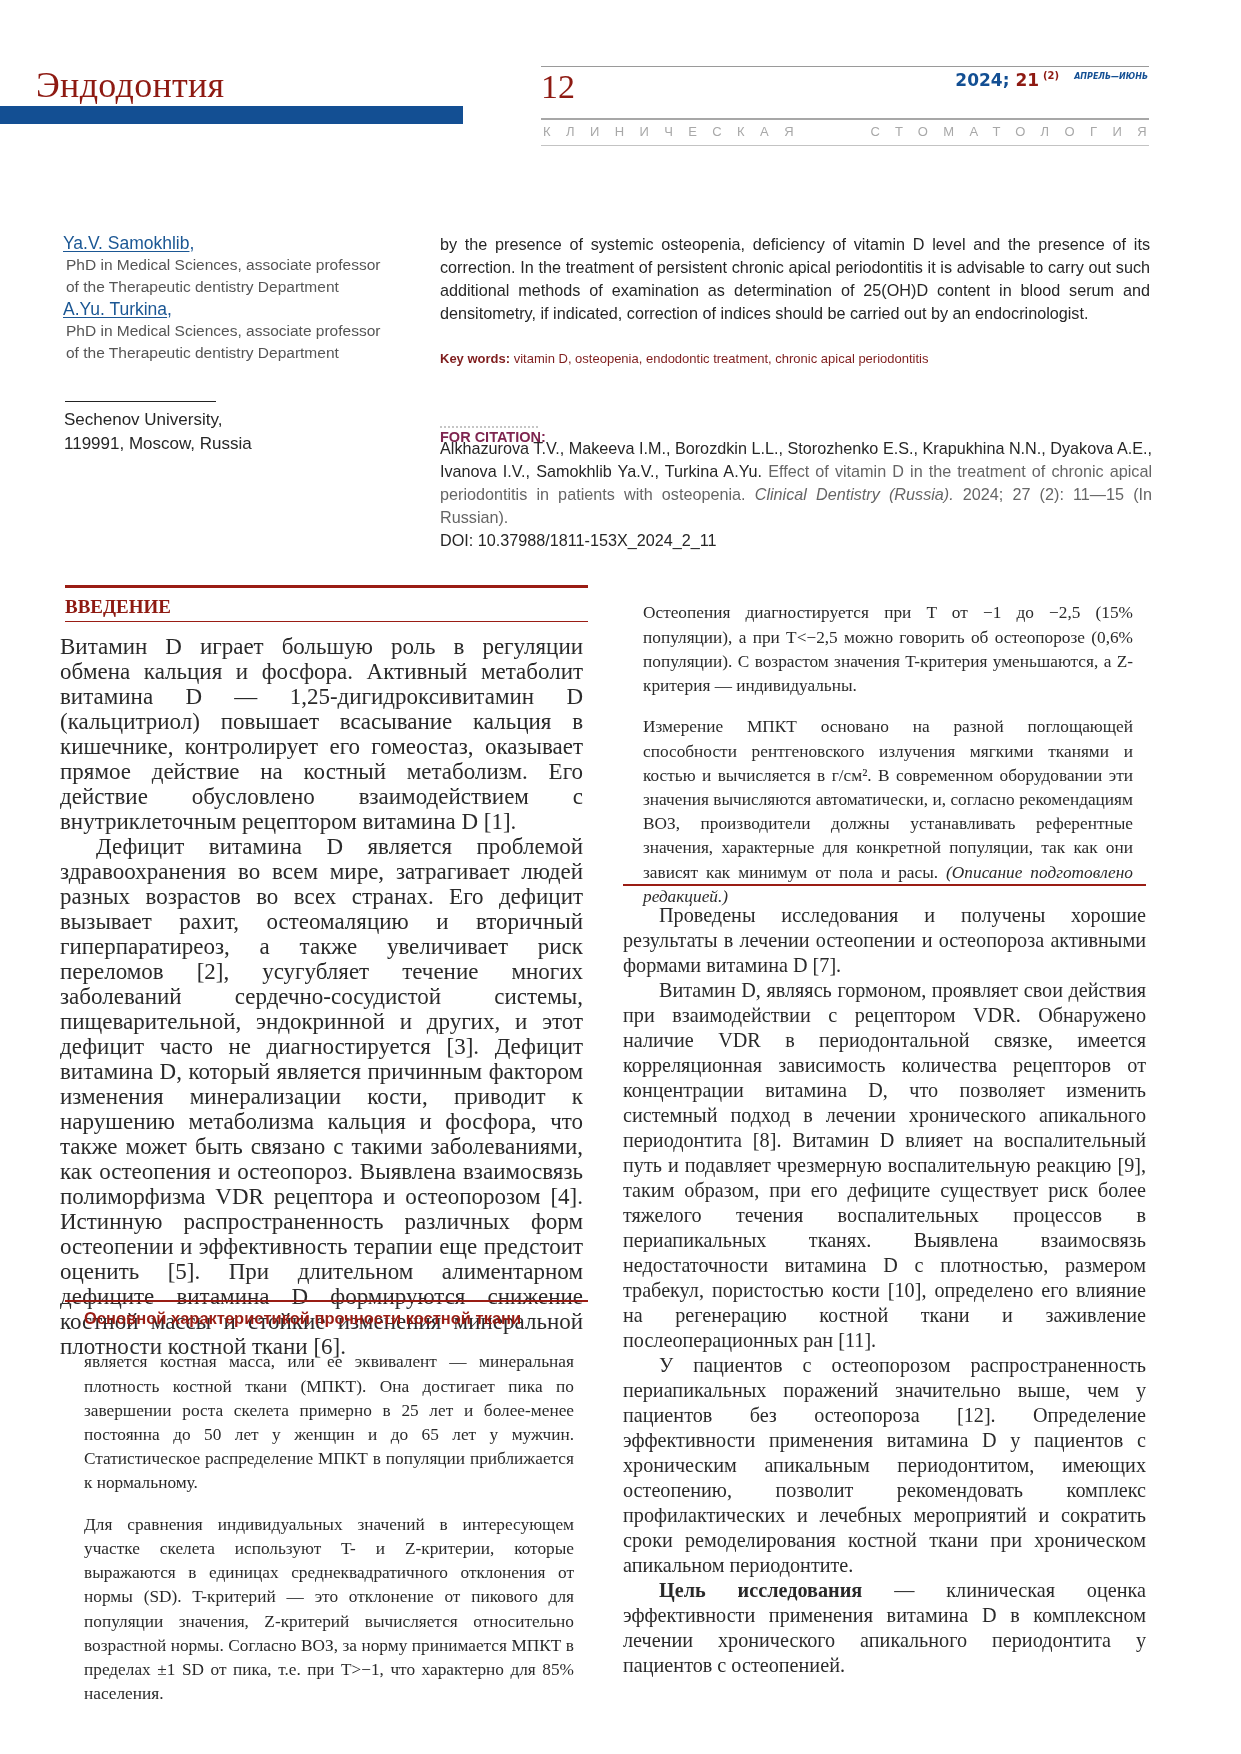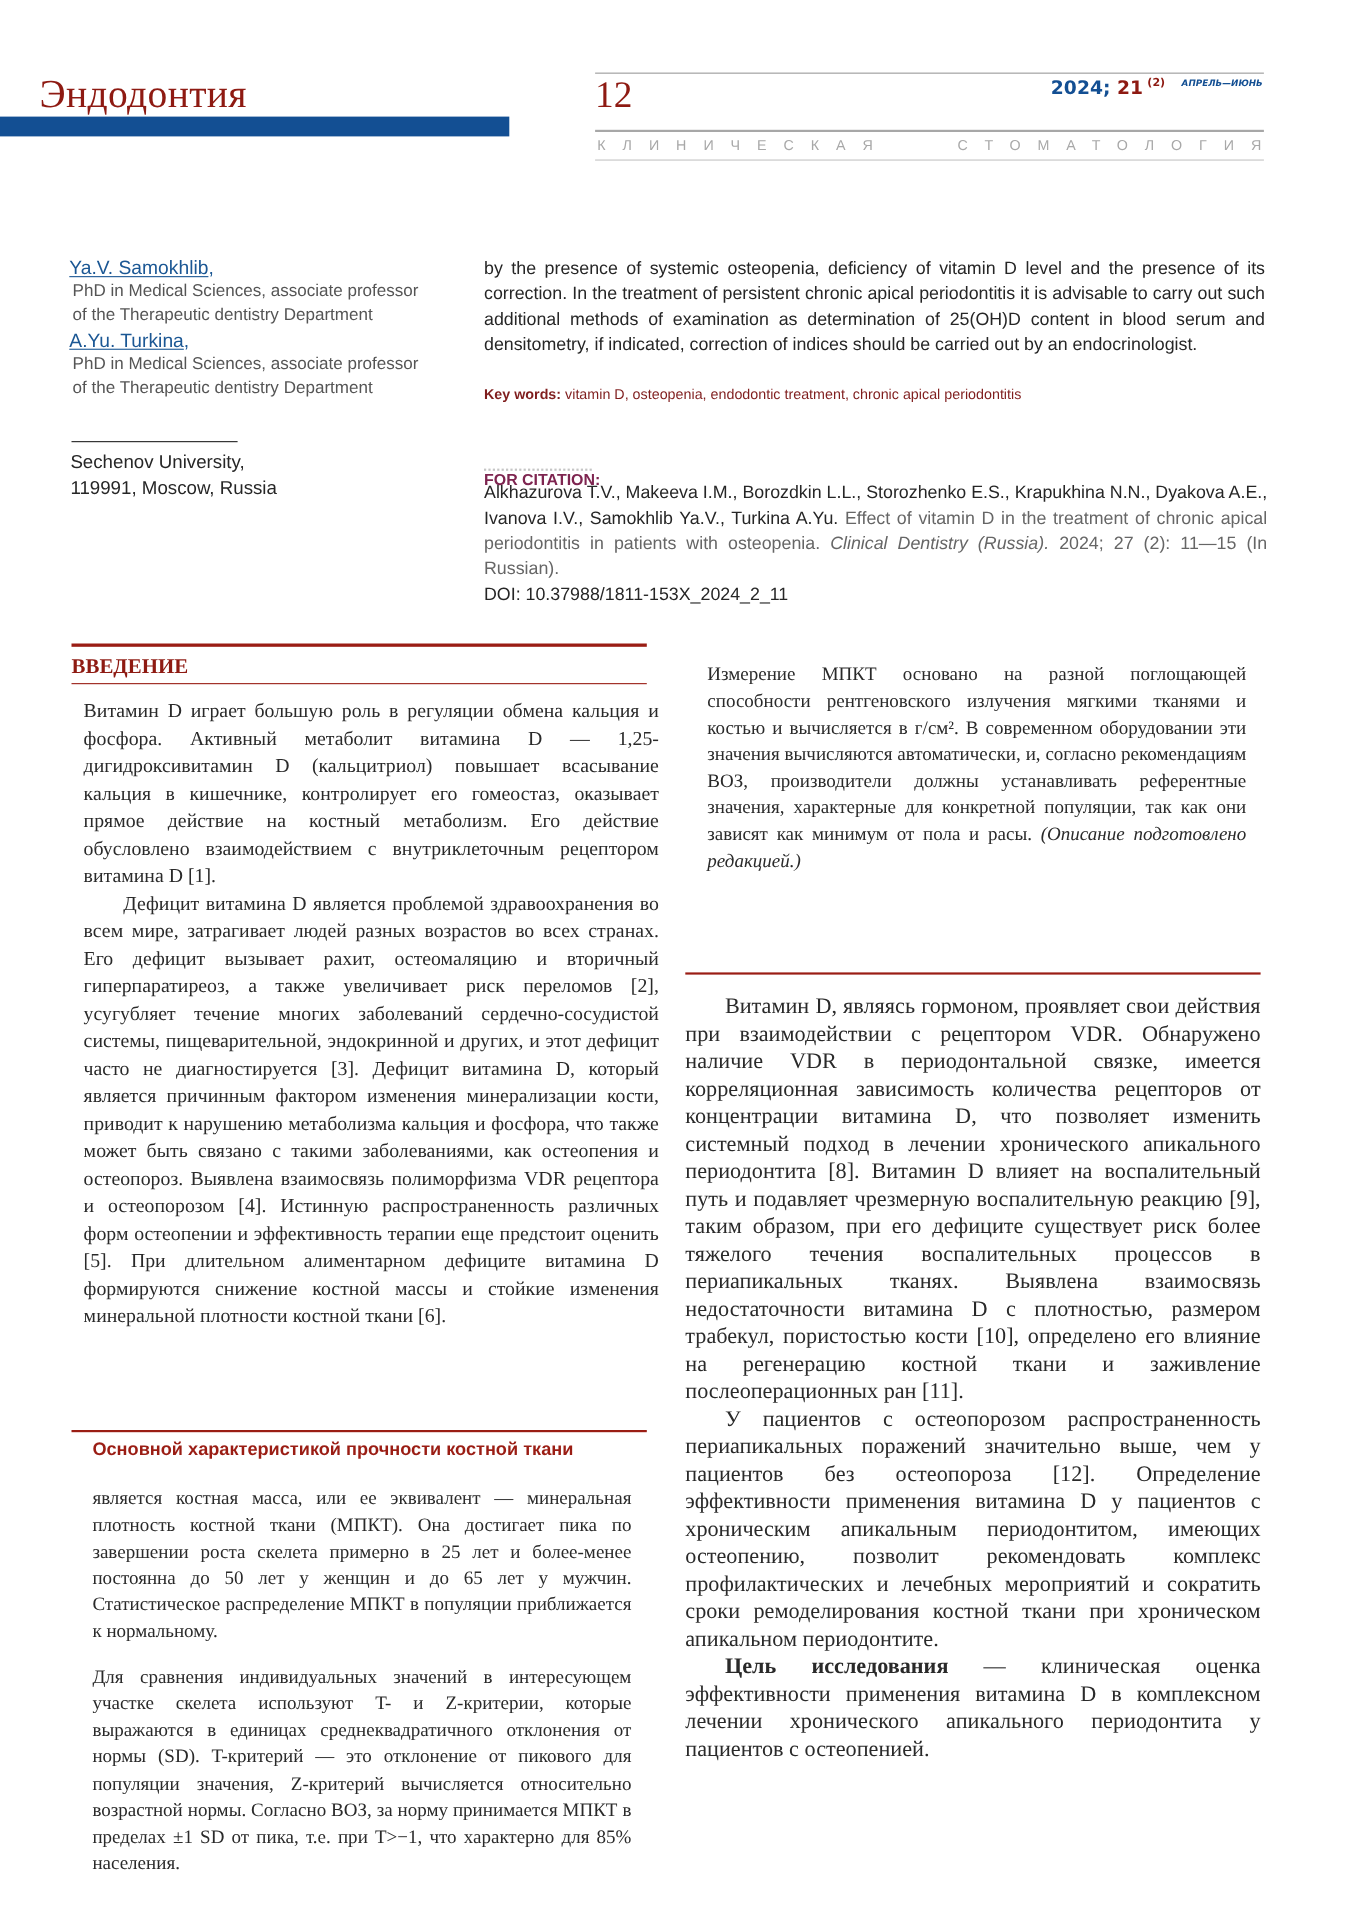--- a/index.html
+++ b/index.html
@@ -37,21 +37,21 @@
   .cite-dots { left: 440px; top: 426px; width: 98px; height: 3px; border-top: 2px dotted #c5c5c5; }
   .citation { left: 440px; top: 437px; width: 712px; font-family: "Liberation Sans", sans-serif; font-size: 16.2px; line-height: 23px; color: #262626; text-align: justify; }
   .citation .cite-title { color: #666; }
   .citation i { color: #666; }
 
   
   .body-text { font-family: "Liberation Serif", serif; color: #2a2a2a; text-align: justify; }
   .intro-rule-top { left: 65px; top: 585px; width: 523px; height: 3px; background: #9a1d14; }
   .intro-heading { left: 65px; top: 596px; font-family: "Liberation Serif", serif; font-weight: bold; font-size: 19px; color: #8e1a12; }
   .intro-rule-bot { left: 65px; top: 621px; width: 523px; height: 1px; background: #9a1d14; }
-  .col-left { left: 76px; top: 634px; width: 523px; font-size: 18px; line-height: 25px; }
+  .col-left { left: 60px; top: 634px; width: 523px; font-size: 23px; line-height: 25px; }
   .col-left p, .col-right p { margin: 0; }
   .indent { text-indent: 36px; }
 
   .box-rule { left: 65px; top: 1300px; width: 523px; height: 2px; background: #9a1d14; }
   .box-heading { left: 84px; top: 1309px; font-family: "Liberation Sans", sans-serif; font-weight: bold; font-size: 16.5px; color: #9a1d14; }
   .box-left { left: 84px; top: 1333px; width: 490px; font-size: 17.3px; line-height: 24.2px; }
   .box-right { left: 643px; top: 584px; width: 490px; font-size: 17.3px; line-height: 24.2px; }
   .box-right-rule { left: 623px; top: 884px; width: 523px; height: 2px; background: #9a1d14; }
 
   .col-right { left: 623px; top: 903px; width: 523px; font-size: 20.2px; line-height: 25px; }
@@ -116,21 +116,23 @@
   <p class="indent">Дефицит витамина D является проблемой здравоохранения во всем мире, затрагивает людей разных возрастов во всех странах. Его дефицит вызывает рахит, остеомаляцию и вторичный гиперпаратиреоз, а также увеличивает риск переломов [2], усугубляет течение многих заболеваний сердечно-сосудистой системы, пищеварительной, эндокринной и других, и этот дефицит часто не диагностируется [3]. Дефицит витамина D, который является причинным фактором изменения минерализации кости, приводит к нарушению метаболизма кальция и фосфора, что также может быть связано с такими заболеваниями, как остеопения и остеопороз. Выявлена взаимосвязь полиморфизма VDR рецептора и остеопорозом [4]. Истинную распространенность различных форм остеопении и эффективность терапии еще предстоит оценить [5]. При длительном алиментарном дефиците витамина D формируются снижение костной массы и стойкие изменения минеральной плотности костной ткани [6].</p>
 </div>
 
 <div class="abs box-rule"></div>
 <div class="abs box-heading">Основной характеристикой прочности костной ткани</div>
 <div class="abs box-left body-text">
   <p>является костная масса, или ее эквивалент — минеральная плотность костной ткани (МПКТ). Она достигает пика по завершении роста скелета примерно в 25 лет и более-менее постоянна до 50 лет у женщин и до 65 лет у мужчин. Статистическое распределение МПКТ в популяции приближается к нормальному.</p>
   <p>Для сравнения индивидуальных значений в интересующем участке скелета используют T- и Z-критерии, которые выражаются в единицах среднеквадратичного отклонения от нормы (SD). T-критерий — это отклонение от пикового для популяции значения, Z-критерий вычисляется относительно возрастной нормы. Согласно ВОЗ, за норму принимается МПКТ в пределах ±1 SD от пика, т.е. при T&gt;−1, что характерно для 85% населения.</p>
 </div>
 <div class="abs box-right body-text">
+  <p>Остеопения диагностируется при T от −1 до −2,5 (15% популяции), а при T&lt;−2,5 можно говорить об остеопорозе (0,6% популяции). С возрастом значения T-критерия уменьшаются, а Z-критерия — индивидуальны.</p>
   <p><span>Измерение МПКТ основано на разной поглощающей способности рентгеновского излучения мягкими тканями и костью и вычисляется в г/см². В современном оборудовании эти значения вычисляются автоматически, и, согласно рекомендациям ВОЗ, производители должны устанавливать референтные значения, характерные для конкретной популяции, так как они зависят как минимум от пола и расы.</span> <i>(Описание подготовлено редакцией.)</i></p>
 </div>
 <div class="abs box-right-rule"></div>
 
 <div class="abs col-right body-text">
+  <p class="indent">Проведены исследования и получены хорошие результаты в лечении остеопении и остеопороза активными формами витамина D [7].</p>
   <p class="indent">Витамин D, являясь гормоном, проявляет свои действия при взаимодействии с рецептором VDR. Обнаружено наличие VDR в периодонтальной связке, имеется корреляционная зависимость количества рецепторов от концентрации витамина D, что позволяет изменить системный подход в лечении хронического апикального периодонтита [8]. Витамин D влияет на воспалительный путь и подавляет чрезмерную воспалительную реакцию [9], таким образом, при его дефиците существует риск более тяжелого течения воспалительных процессов в периапикальных тканях. Выявлена взаимосвязь недостаточности витамина D с плотностью, размером трабекул, пористостью кости [10], определено его влияние на регенерацию костной ткани и заживление послеоперационных ран [11].</p>
   <p class="indent">У пациентов с остеопорозом распространенность периапикальных поражений значительно выше, чем у пациентов без остеопороза [12]. Определение эффективности применения витамина D у пациентов с хроническим апикальным периодонтитом, имеющих остеопению, позволит рекомендовать комплекс профилактических и лечебных мероприятий и сократить сроки ремоделирования костной ткани при хроническом апикальном периодонтите.</p>
   <p class="indent"><b>Цель исследования</b><span> — клиническая оценка эффективности применения витамина D в комплексном лечении хронического апикального периодонтита у пациентов с остеопенией.</span></p>
 </div>
 
 </body></html>

